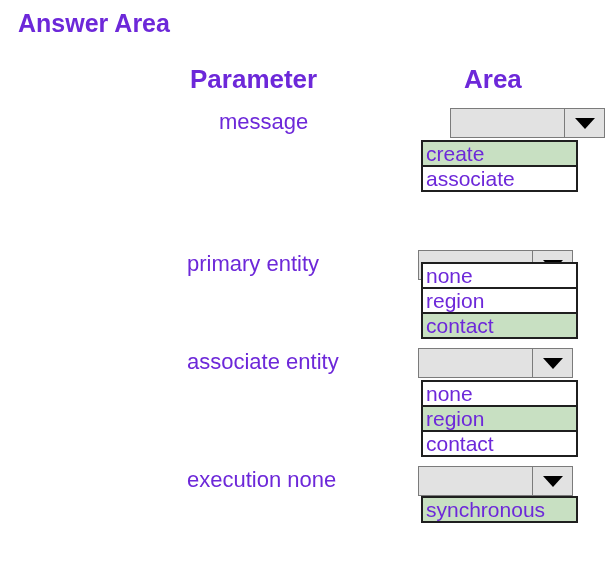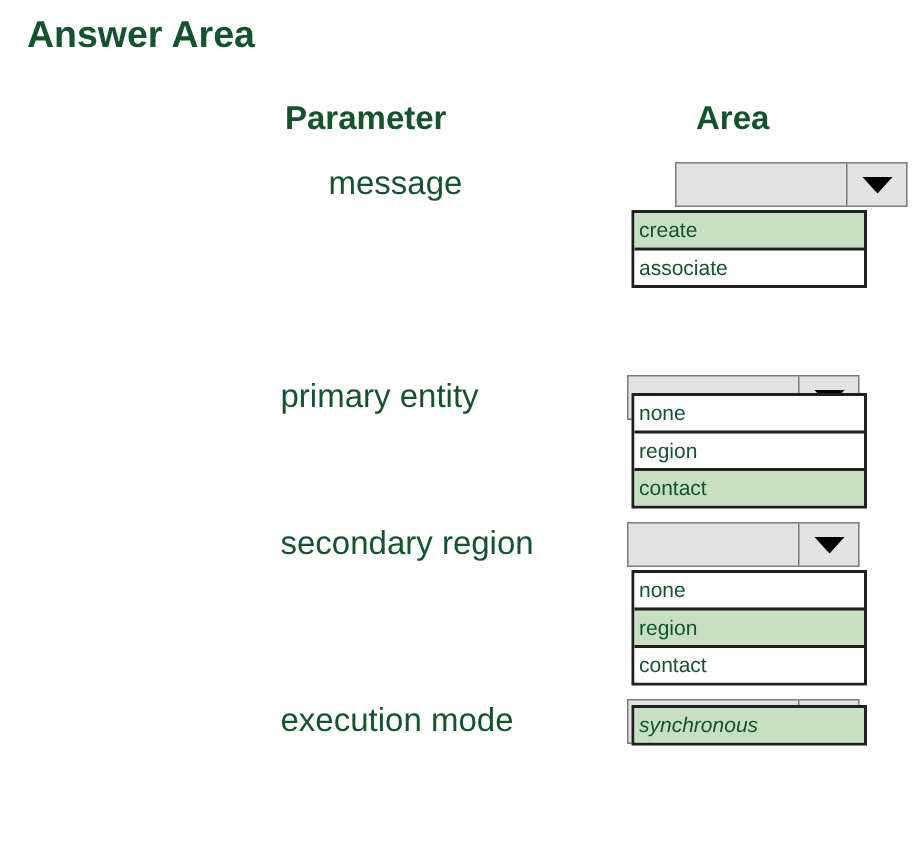--- a/index.html
+++ b/index.html
@@ -6,36 +6,36 @@
     margin: 0;
     padding: 0;
     background: #ffffff;
   }
   .canvas {
     position: relative;
     width: 612px;
     height: 566px;
     background: #ffffff;
     font-family: "Liberation Sans", sans-serif;
-    color: #14532d;
+    color: #6d28d9;
     overflow: hidden;
   }
   .title {
     position: absolute;
     left: 18px;
     top: 9px;
     font-size: 25px;
     font-weight: bold;
     line-height: 28px;
     white-space: nowrap;
   }
   .col-header {
     position: absolute;
     top: 67px;
-    font-size: 22px;
+    font-size: 26px;
     font-weight: bold;
     line-height: 24px;
     white-space: nowrap;
   }
   .h-param { left: 190px; }
   .h-value { left: 464px; }
 
   .param-label {
     position: absolute;
     left: 187px;
@@ -75,41 +75,41 @@
     position: absolute;
     left: 421px;
     width: 153px;
     background: #ffffff;
     border: 2px solid var(--list-border, #1f1f1f);
   }
   .option {
     height: 23px;
     line-height: 23px;
     padding-left: 3px;
-    font-size: 14px;
+    font-size: 21px;
     white-space: nowrap;
     overflow: hidden;
     background: #ffffff;
   }
   .option + .option {
     border-top: 2px solid var(--list-border, #1f1f1f);
   }
   .option.selected {
     background: var(--highlight, #c8e0c2);
   }
 
   
   .g1 .param-label, .g1 .combobox { top: 108px; margin-left: 32px; }
   .g1 .listbox { top: 140px; }
   .g2 .param-label, .g2 .combobox { top: 222px; margin-top: 28px; }
   .g2 .listbox { top: 262px; }
   .g3 .param-label, .g3 .combobox { top: 348px; }
   .g3 .listbox { top: 380px; }
   .g4 .param-label, .g4 .combobox { top: 466px; }
-  .g4 .listbox { top: 470px; font-style: italic; }
+  .g4 .listbox { top: 496px; }
 </style>
 </head>
 <body>
 
 <div class="canvas">
 
   <div class="title">Answer Area</div>
 
   <div class="col-header h-param">Parameter</div>
   <div class="col-header h-value">Area</div>
@@ -137,36 +137,36 @@
       </div>
     </div>
     <div class="listbox">
       <div class="option">none</div>
       <div class="option">region</div>
       <div class="option selected">contact</div>
     </div>
   </div>
 
   <div class="group g3">
-    <div class="param-label">secondary region</div>
+    <div class="param-label">associate entity</div>
     <div class="combobox">
       <div class="combo-display"></div>
       <div class="combo-arrow">
         <span class="caret-down"></span>
       </div>
     </div>
     <div class="listbox">
       <div class="option">none</div>
       <div class="option selected">region</div>
       <div class="option">contact</div>
     </div>
   </div>
 
   <div class="group g4">
-    <div class="param-label">execution mode</div>
+    <div class="param-label">execution none</div>
     <div class="combobox">
       <div class="combo-display"></div>
       <div class="combo-arrow">
         <span class="caret-down"></span>
       </div>
     </div>
     <div class="listbox">
       <div class="option selected">synchronous</div>
     </div>
   </div>

